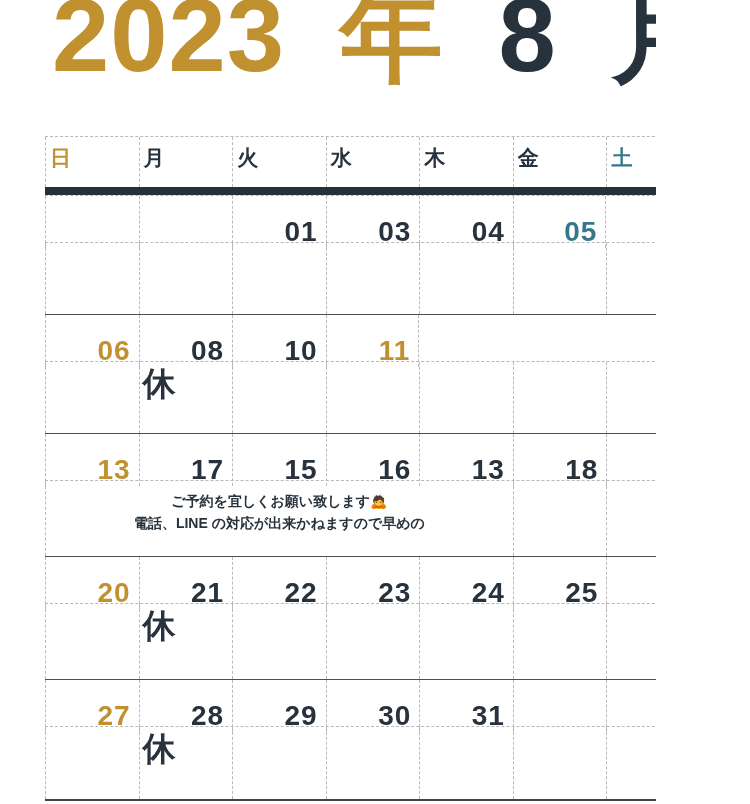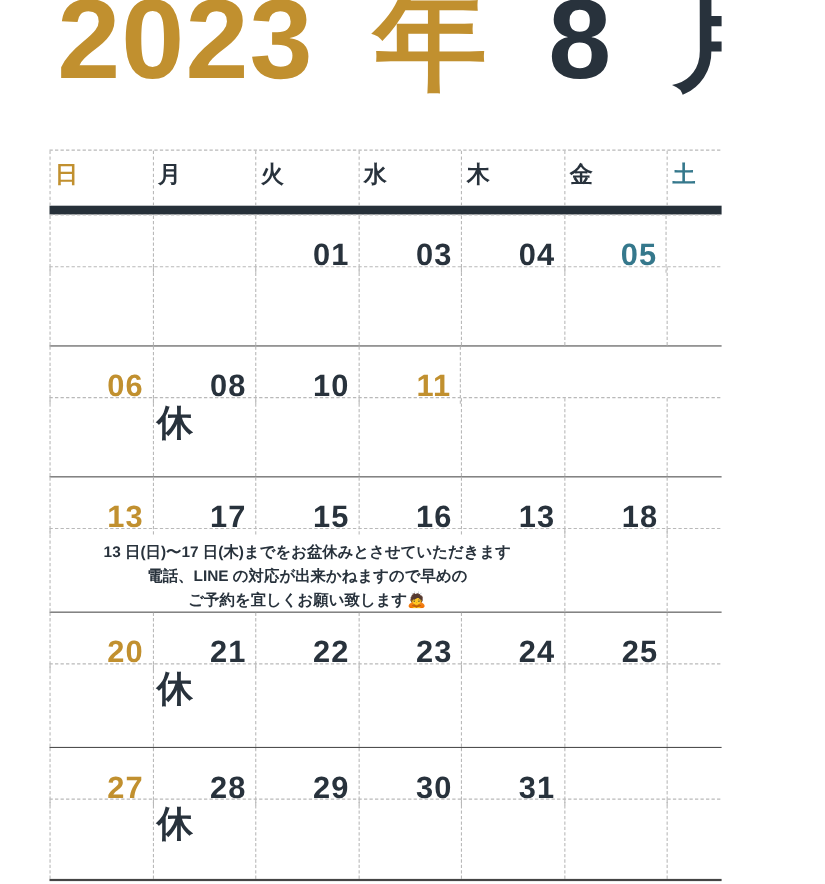--- a/index.html
+++ b/index.html
@@ -125,23 +125,22 @@
         <div class="ncell" data-color="gold">13</div>
         <div class="ncell" data-color="dark">17</div>
         <div class="ncell" data-color="dark">15</div>
         <div class="ncell" data-color="dark">16</div>
         <div class="ncell" data-color="dark">13</div>
         <div class="ncell" data-color="dark">18</div>
         <div class="ncell" data-color="teal">19</div>
       </div>
       <div class="note-row">
         <div class="merged">
-          <div class="line">13 日(日)〜17 日(木)までをお盆休みとさせていただきます</div>
+          <div class="line">ご予約を宜しくお願い致します🙇</div>
           <div class="line">電話、LINE の対応が出来かねますので早めの</div>
-          <div class="line">ご予約を宜しくお願い致します🙇</div>
         </div>
         <div class="notecell"></div>
         <div class="notecell"></div>
       </div>
     </div>
 
     <div class="week w4">
       <div class="num-row">
         <div class="ncell" data-color="gold">20</div>
         <div class="ncell" data-color="dark">21</div>

